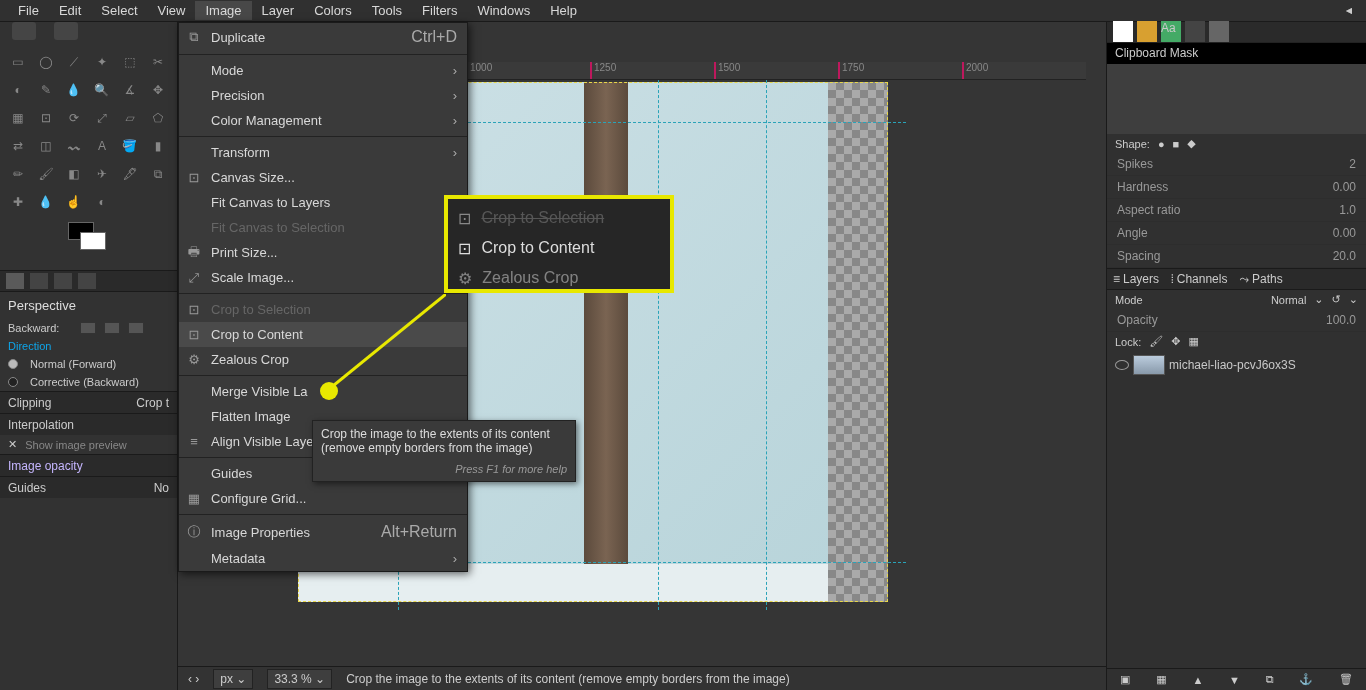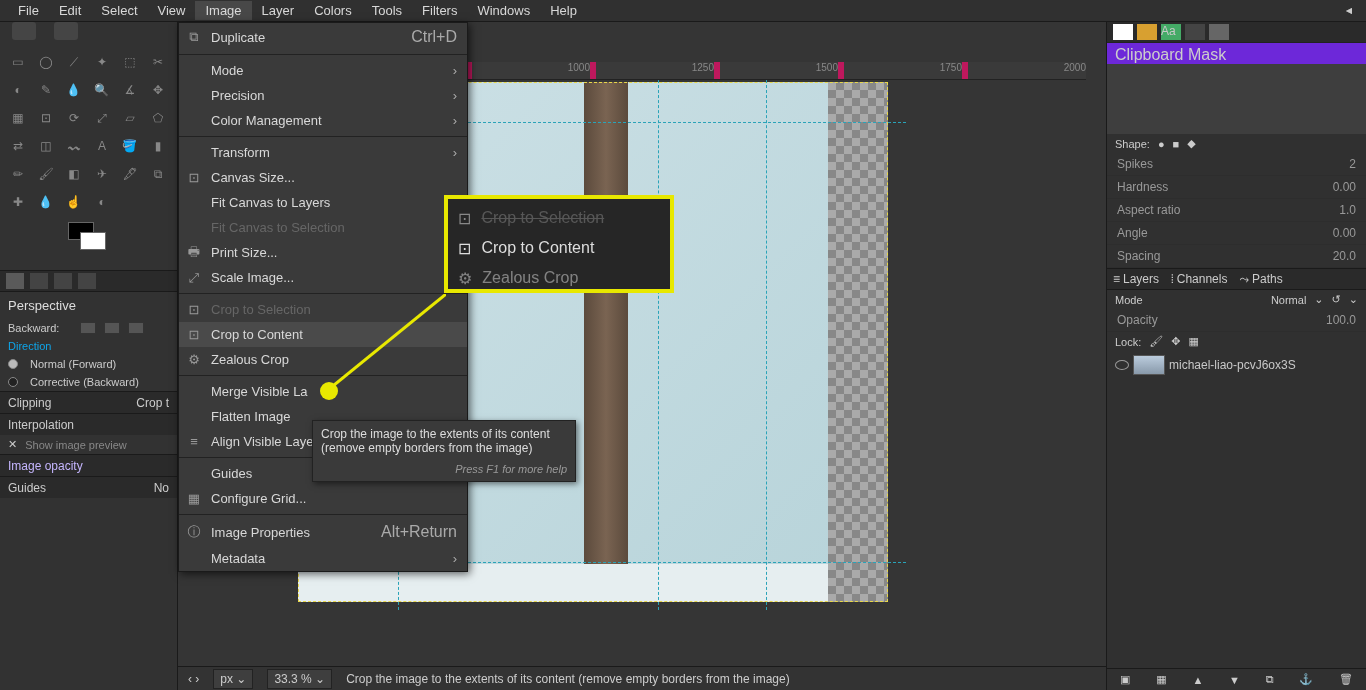--- a/index.html
+++ b/index.html
@@ -19,33 +19,33 @@
 .tabs-small .ts.active{background:#5a5a5a}
 .section-title{font-size:13px;padding:6px 8px;color:#ddd}
 .opt-row{display:flex;align-items:center;padding:3px 8px;font-size:11px;color:#ccc;gap:8px}
 .opt-row .lbl{flex:0 0 64px}
 .opt-swatch{width:16px;height:12px;background:#555;border:1px solid #333}
 .radio{width:10px;height:10px;border-radius:50%;border:1px solid #888;margin-right:4px;background:#222}
 .radio.on{background:#bbb}
 .dark-row{background:#2a2a2a;height:22px;display:flex;align-items:center;justify-content:space-between;padding:0 8px;color:#ccc;border-top:1px solid #1a1a1a}
 .center{flex:1;position:relative;background:#353535}
 .ruler-h{position:absolute;left:40px;right:20px;top:40px;height:18px;background:#3a3a3a;border-bottom:1px solid #222;color:#888;font-size:10px;display:flex}
-.ruler-h span{flex:1;text-align:right;border-left:6px solid #be185d;padding-left:2px}
+.ruler-h span{flex:1;text-align:left;border-left:2px solid #be185d;padding-left:2px}
 .image-area{position:absolute;left:120px;top:60px;width:530px;height:520px;background:linear-gradient(135deg,#cde1e6 0%,#b8d4da 100%)}
 .checker{position:absolute;left:650px;top:60px;width:60px;height:520px;background:repeating-conic-gradient(#888 0 25%,#aaa 0 50%) 0 0/16px 16px}
 .trunk{position:absolute;left:54%;top:0;width:44px;height:100%;background:linear-gradient(90deg,#5b4a3c,#7a6452,#5b4a3c)}
 .ground{position:absolute;bottom:0;left:0;right:0;height:38px;background:#e6eef0}
 .dashed-h{position:absolute;left:0;right:0;border-top:1px dashed #2aa3b8}
 .dashed-v{position:absolute;top:0;bottom:0;border-left:1px dashed #2aa3b8}
 .sel-dash{position:absolute;border:1px dashed #e8d84a}
 .right-panel{width:260px;background:#303030;border-left:1px solid #1a1a1a;display:flex;flex-direction:column}
 .top-tabs{height:20px;background:#2a2a2a;display:flex;gap:4px;padding:2px 6px;align-items:center}
-.top-tabs .tt{width:20px;height:16px;background:#444}
+.top-tabs .tt{width:20px;height:22px;background:#444}
 .top-tabs .tt.active{background:#d8a030}
-.panel-head{height:22px;background:#6d28d9;padding:3px 8px;font-size:16px;color:#ccc;border-top:1px solid #222}
+.panel-head{height:22px;background:#000000;padding:3px 8px;font-size:12px;color:#ccc;border-top:1px solid #222}
 .preview-box{height:70px;background:#3e3e3e;margin:0}
 .prop-row{display:flex;justify-content:space-between;padding:4px 10px;font-size:12px;color:#999;border-bottom:1px solid #2d2d2d}
 .layers-tabs{height:22px;background:#2a2a2a;display:flex;align-items:center;padding:0 6px;gap:12px;border-top:1px solid #1a1a1a;border-bottom:1px solid #1a1a1a}
 .layers-tabs span{font-size:12px;color:#ccc}
 .ltab{display:flex;align-items:center;gap:3px}
 .layer-item{display:flex;align-items:center;gap:4px;padding:4px 8px}
 .eye{width:14px;height:10px;border:1px solid #999;border-radius:50%}
 .thumb{width:32px;height:20px;background:linear-gradient(#bcd,#89a);border:1px solid #555}
 .dropdown{position:absolute;left:178px;top:22px;width:290px;background:#3a3a3a;border:1px solid #1a1a1a;box-shadow:2px 2px 8px rgba(0,0,0,.6);z-index:10}
 .mi{display:flex;align-items:center;padding:5px 10px 5px 32px;font-size:13px;color:#d8d8d8;position:relative;cursor:pointer}

